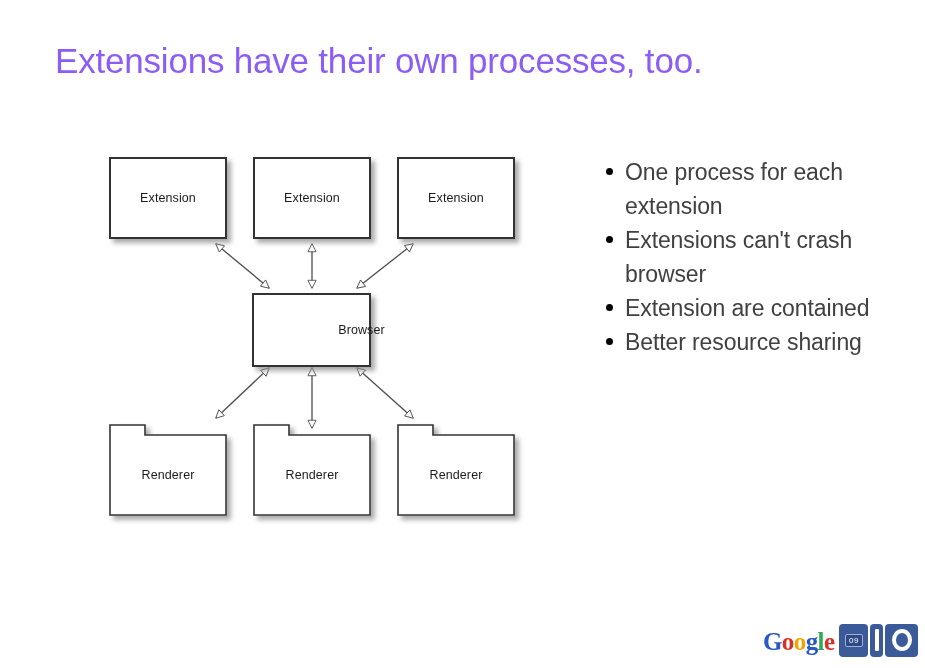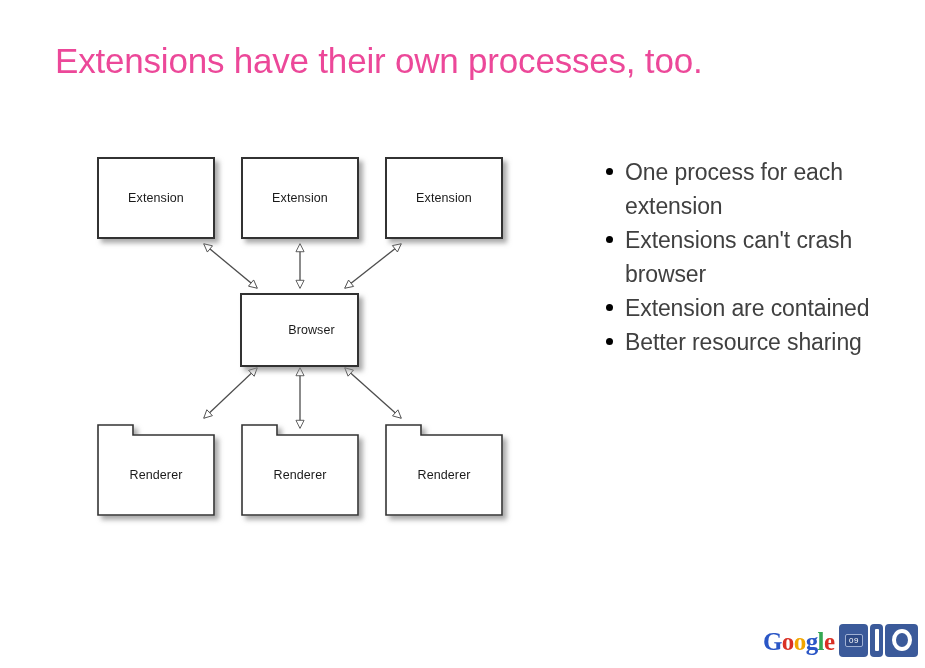--- a/index.html
+++ b/index.html
@@ -18,28 +18,28 @@
 
   
   #slide-title {
     position: absolute;
     left: 55px;
     top: 39px;
     font-size: 35px;
     line-height: 44px;
     font-weight: 400;
     letter-spacing: -0.2px;
-    color: #ec4899;
+    color: #8b5cf6;
     white-space: nowrap;
   }
 
   
   #diagram {
     position: absolute;
-    left: 83px;
+    left: 95px;
     top: 140px;
     width: 450px;
     height: 400px;
   }
   #diagram svg {
     position: absolute;
     left: 0;
     top: 0;
     width: 450px;
     height: 400px;
@@ -197,21 +197,21 @@
       <path d="M 15 285 L 50 285 L 50 295 L 131 295 L 131 375 L 15 375 Z" fill="#ffffff" stroke="#333333" stroke-width="1.6"></path>
       <path d="M 159 285 L 194 285 L 194 295 L 275 295 L 275 375 L 159 375 Z" fill="#ffffff" stroke="#333333" stroke-width="1.6"></path>
       <path d="M 303 285 L 338 285 L 338 295 L 419 295 L 419 375 L 303 375 Z" fill="#ffffff" stroke="#333333" stroke-width="1.6"></path>
     </g>
   </svg>
 
   <div class="node-label" style="left:15px;  top:51px;  width:116px;">Extension</div>
   <div class="node-label" style="left:159px; top:51px;  width:116px;">Extension</div>
   <div class="node-label" style="left:303px; top:51px;  width:116px;">Extension</div>
 
-  <div class="node-label" style="left:158px; top:183px; width:141px;">Browser</div>
+  <div class="node-label" style="left:158px; top:183px; width:141px;padding-left:38px;">Browser</div>
 
   <div class="node-label" style="left:15px;  top:328px; width:116px;">Renderer</div>
   <div class="node-label" style="left:159px; top:328px; width:116px;">Renderer</div>
   <div class="node-label" style="left:303px; top:328px; width:116px;">Renderer</div>
 </div>
 
 <div id="bullets">
   <div class="bullet-row">
     <span class="bullet-dot"></span>
     <span>One process for each extension</span>

